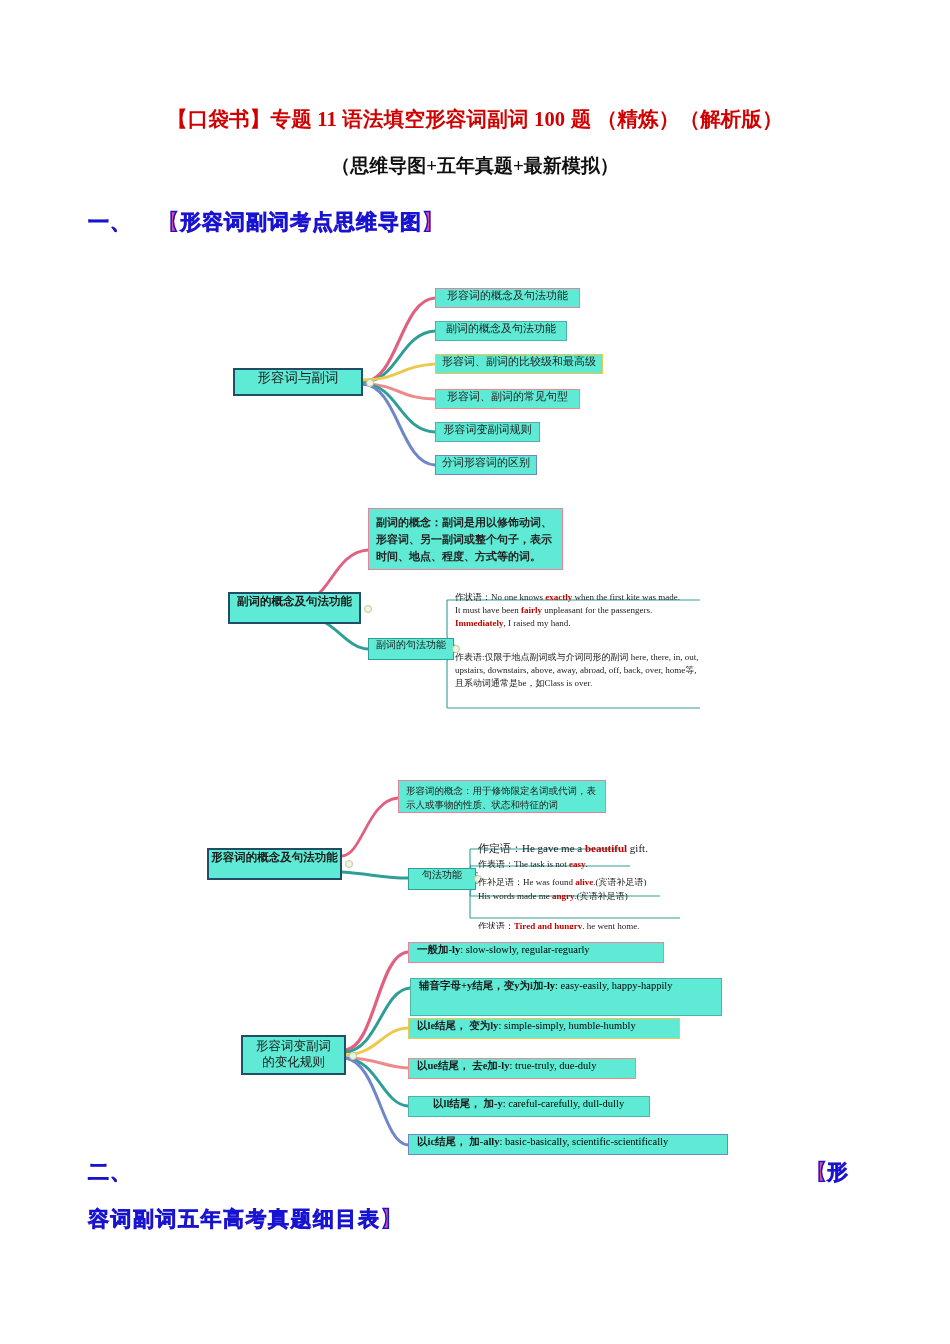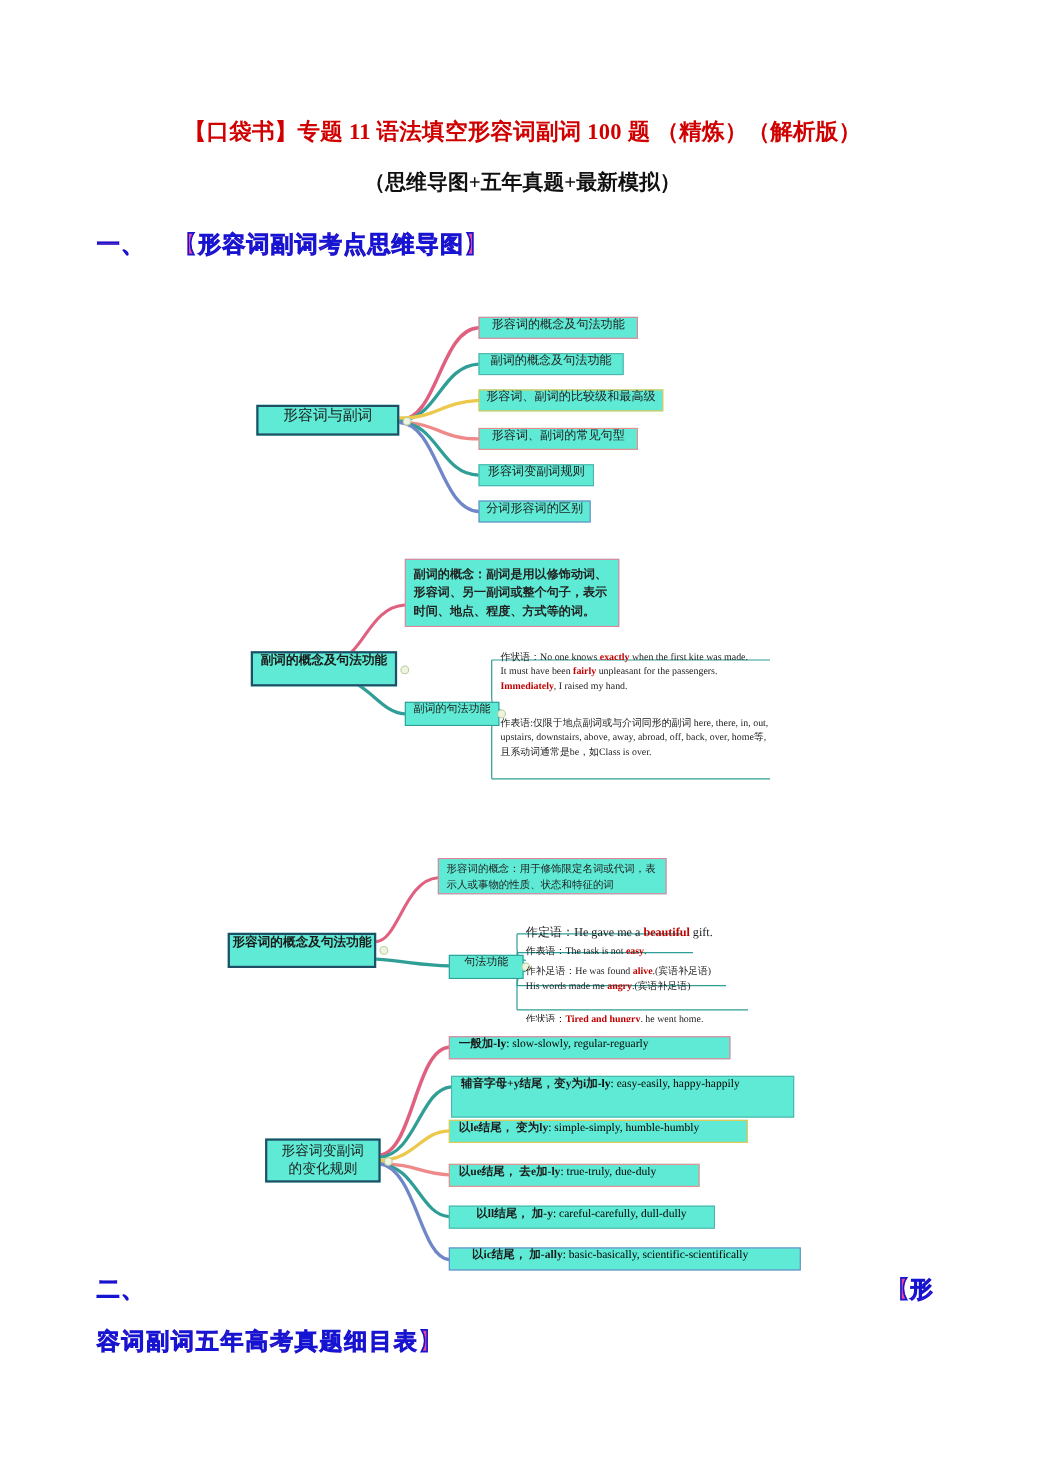--- a/index.html
+++ b/index.html
@@ -306,21 +306,21 @@
 
     <div class="node leaf c-salmon left-align" style="left:408px;top:1058px;width:228px;height:21px;padding:0 8px;">
       <span style="font-size:10.5px;"><b class="cn-serif">以ue结尾， 去e加-ly</b><span>: true-truly, due-duly</span></span>
     </div>
 
     <div class="node leaf c-teal left-align" style="left:408px;top:1096px;width:242px;height:21px;padding:0 8px;">
       <span style="font-size:10.5px;padding-left:16px;"><b class="cn-serif">以ll结尾， 加-y</b><span>: careful-carefully, dull-dully</span></span>
     </div>
 
     <div class="node leaf c-blue left-align" style="left:408px;top:1134px;width:320px;height:21px;padding:0 8px;">
-      <span style="font-size:10.5px;margin-left:12px;"><b class="cn-serif">以ic结尾， 加-ally</b><span>:  basic-basically, scientific-scientifically</span></span>
+      <span style="font-size:10.5px;"><b class="cn-serif">以ic结尾， 加-ally</b><span>:  basic-basically, scientific-scientifically</span></span>
     </div>
   </div>
 
   <div class="section-h" id="sec2a">二、</div>
   <div class="section-h" id="sec2b">【形</div>
   <div class="section-h" id="sec2c">容词副词五年高考真题细目表】</div>
 
 </div>
 
 </body></html>

